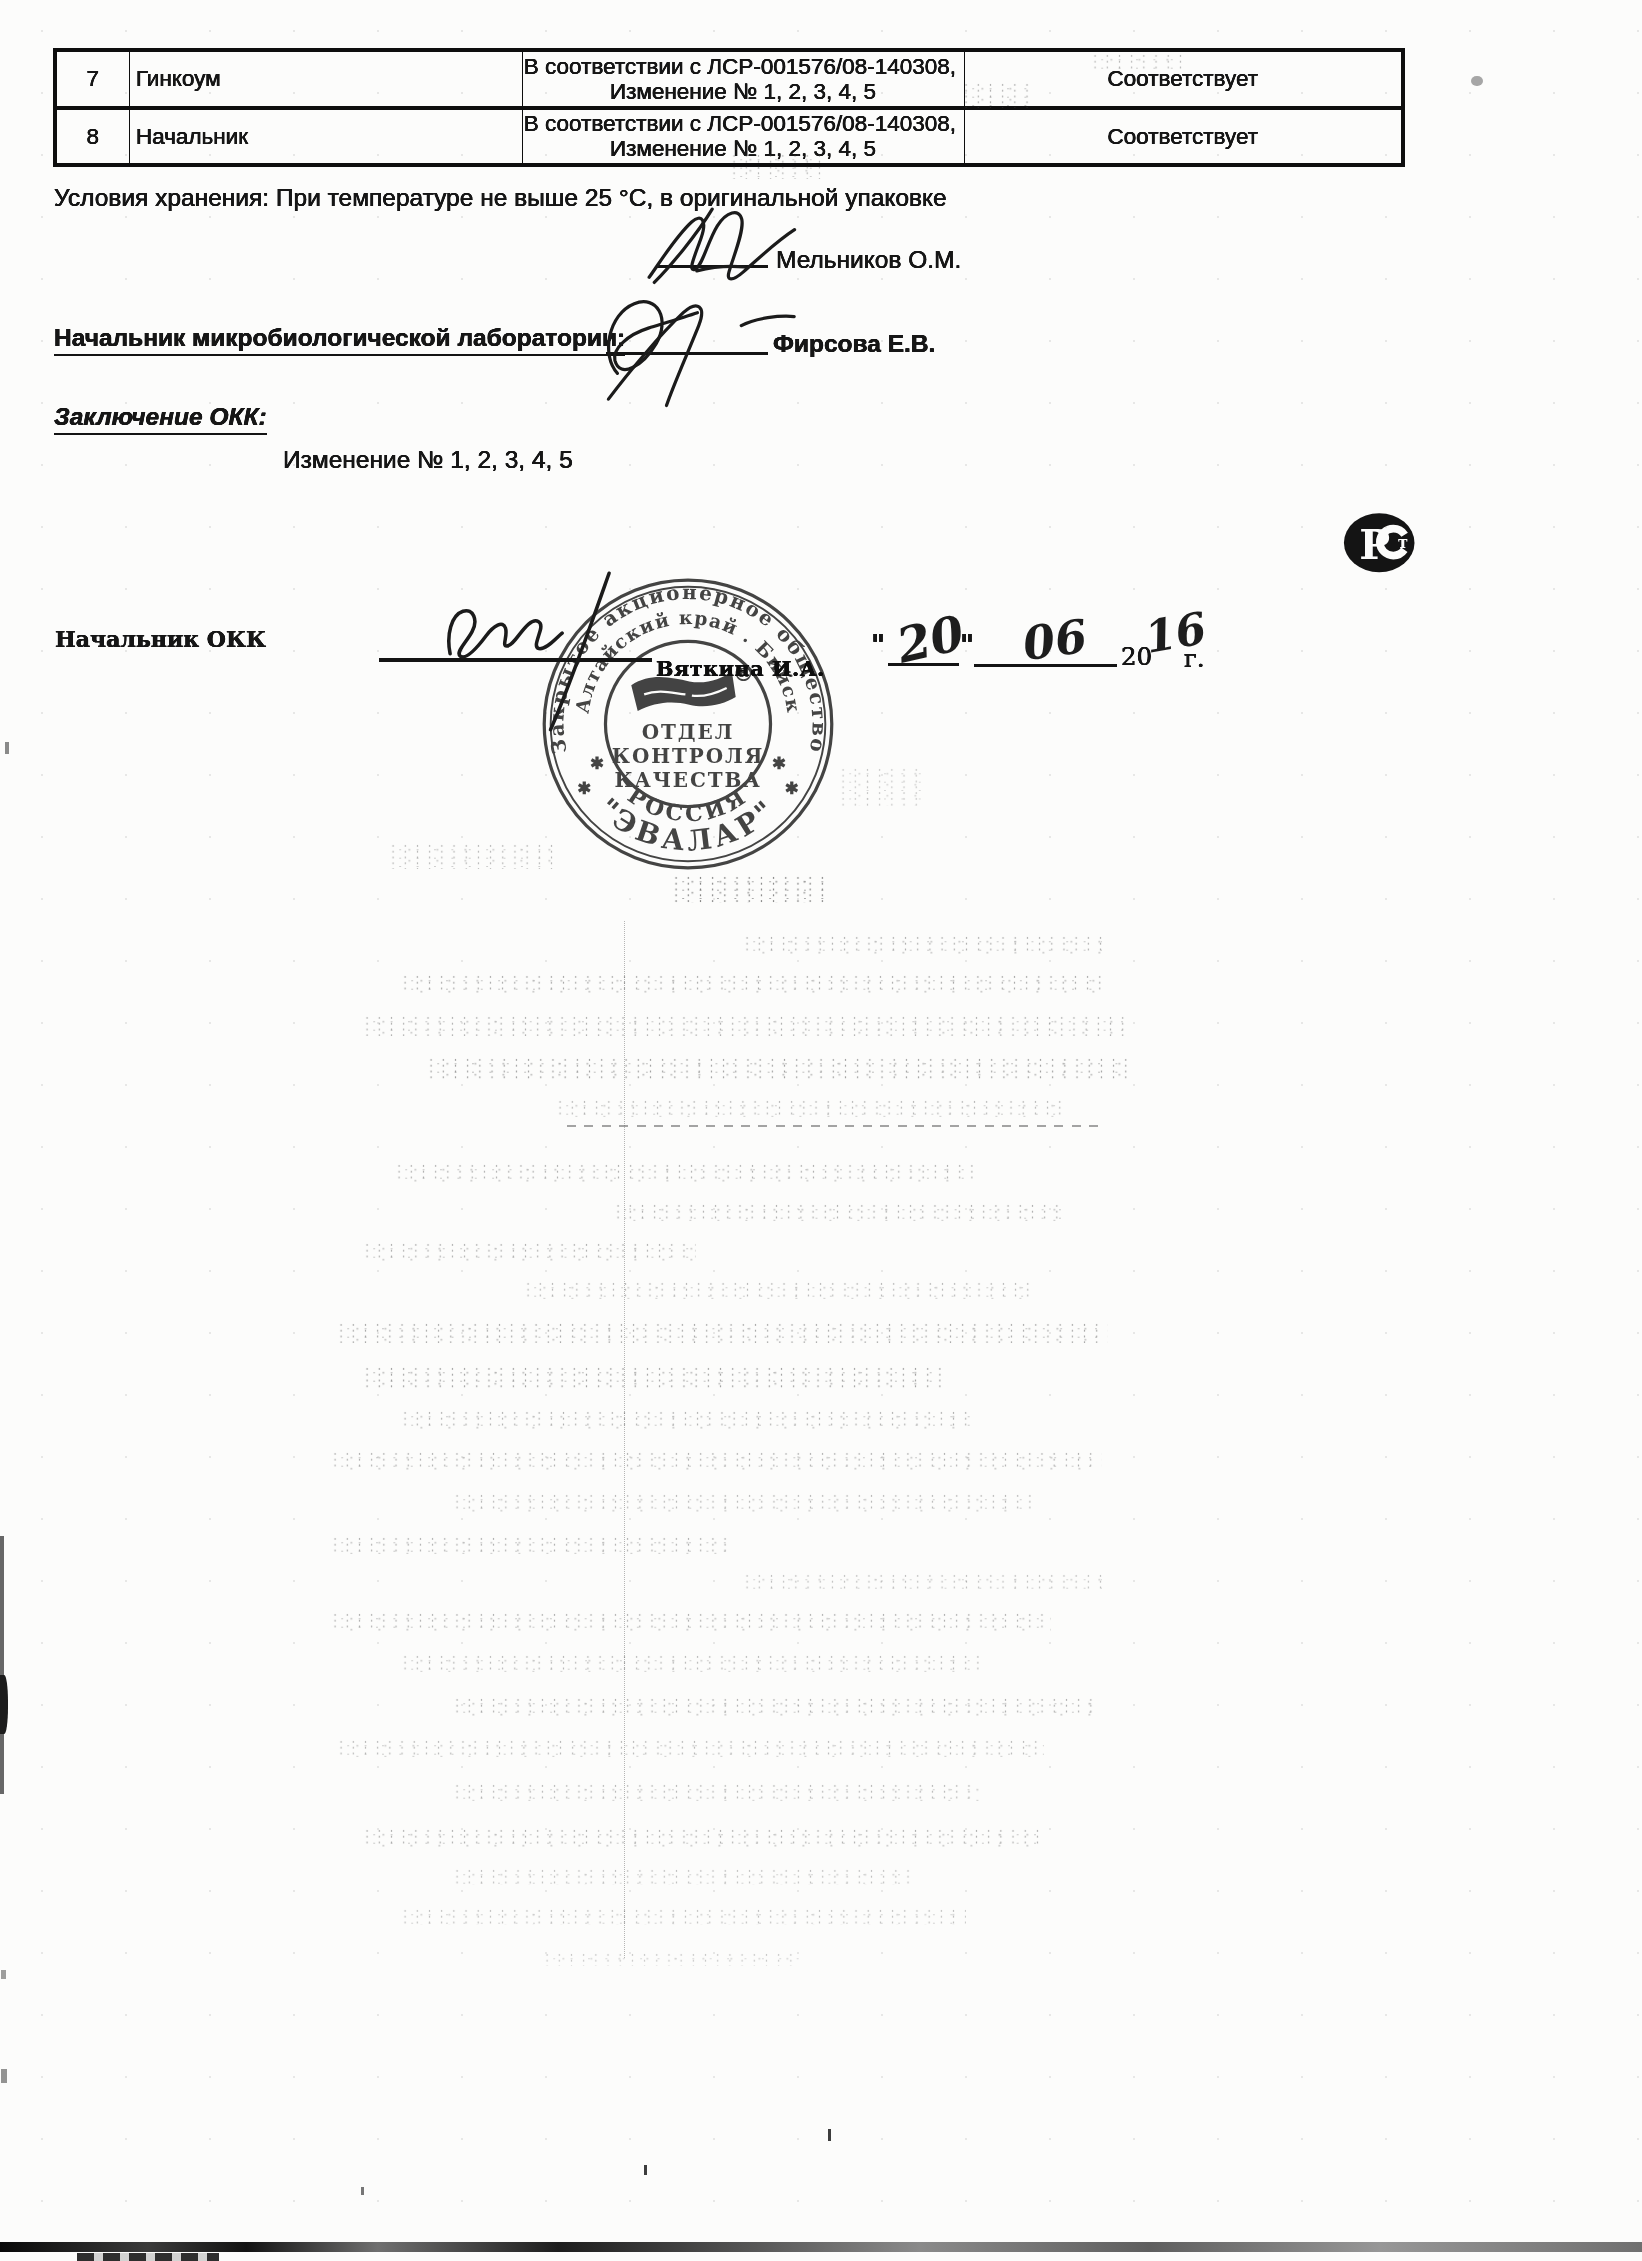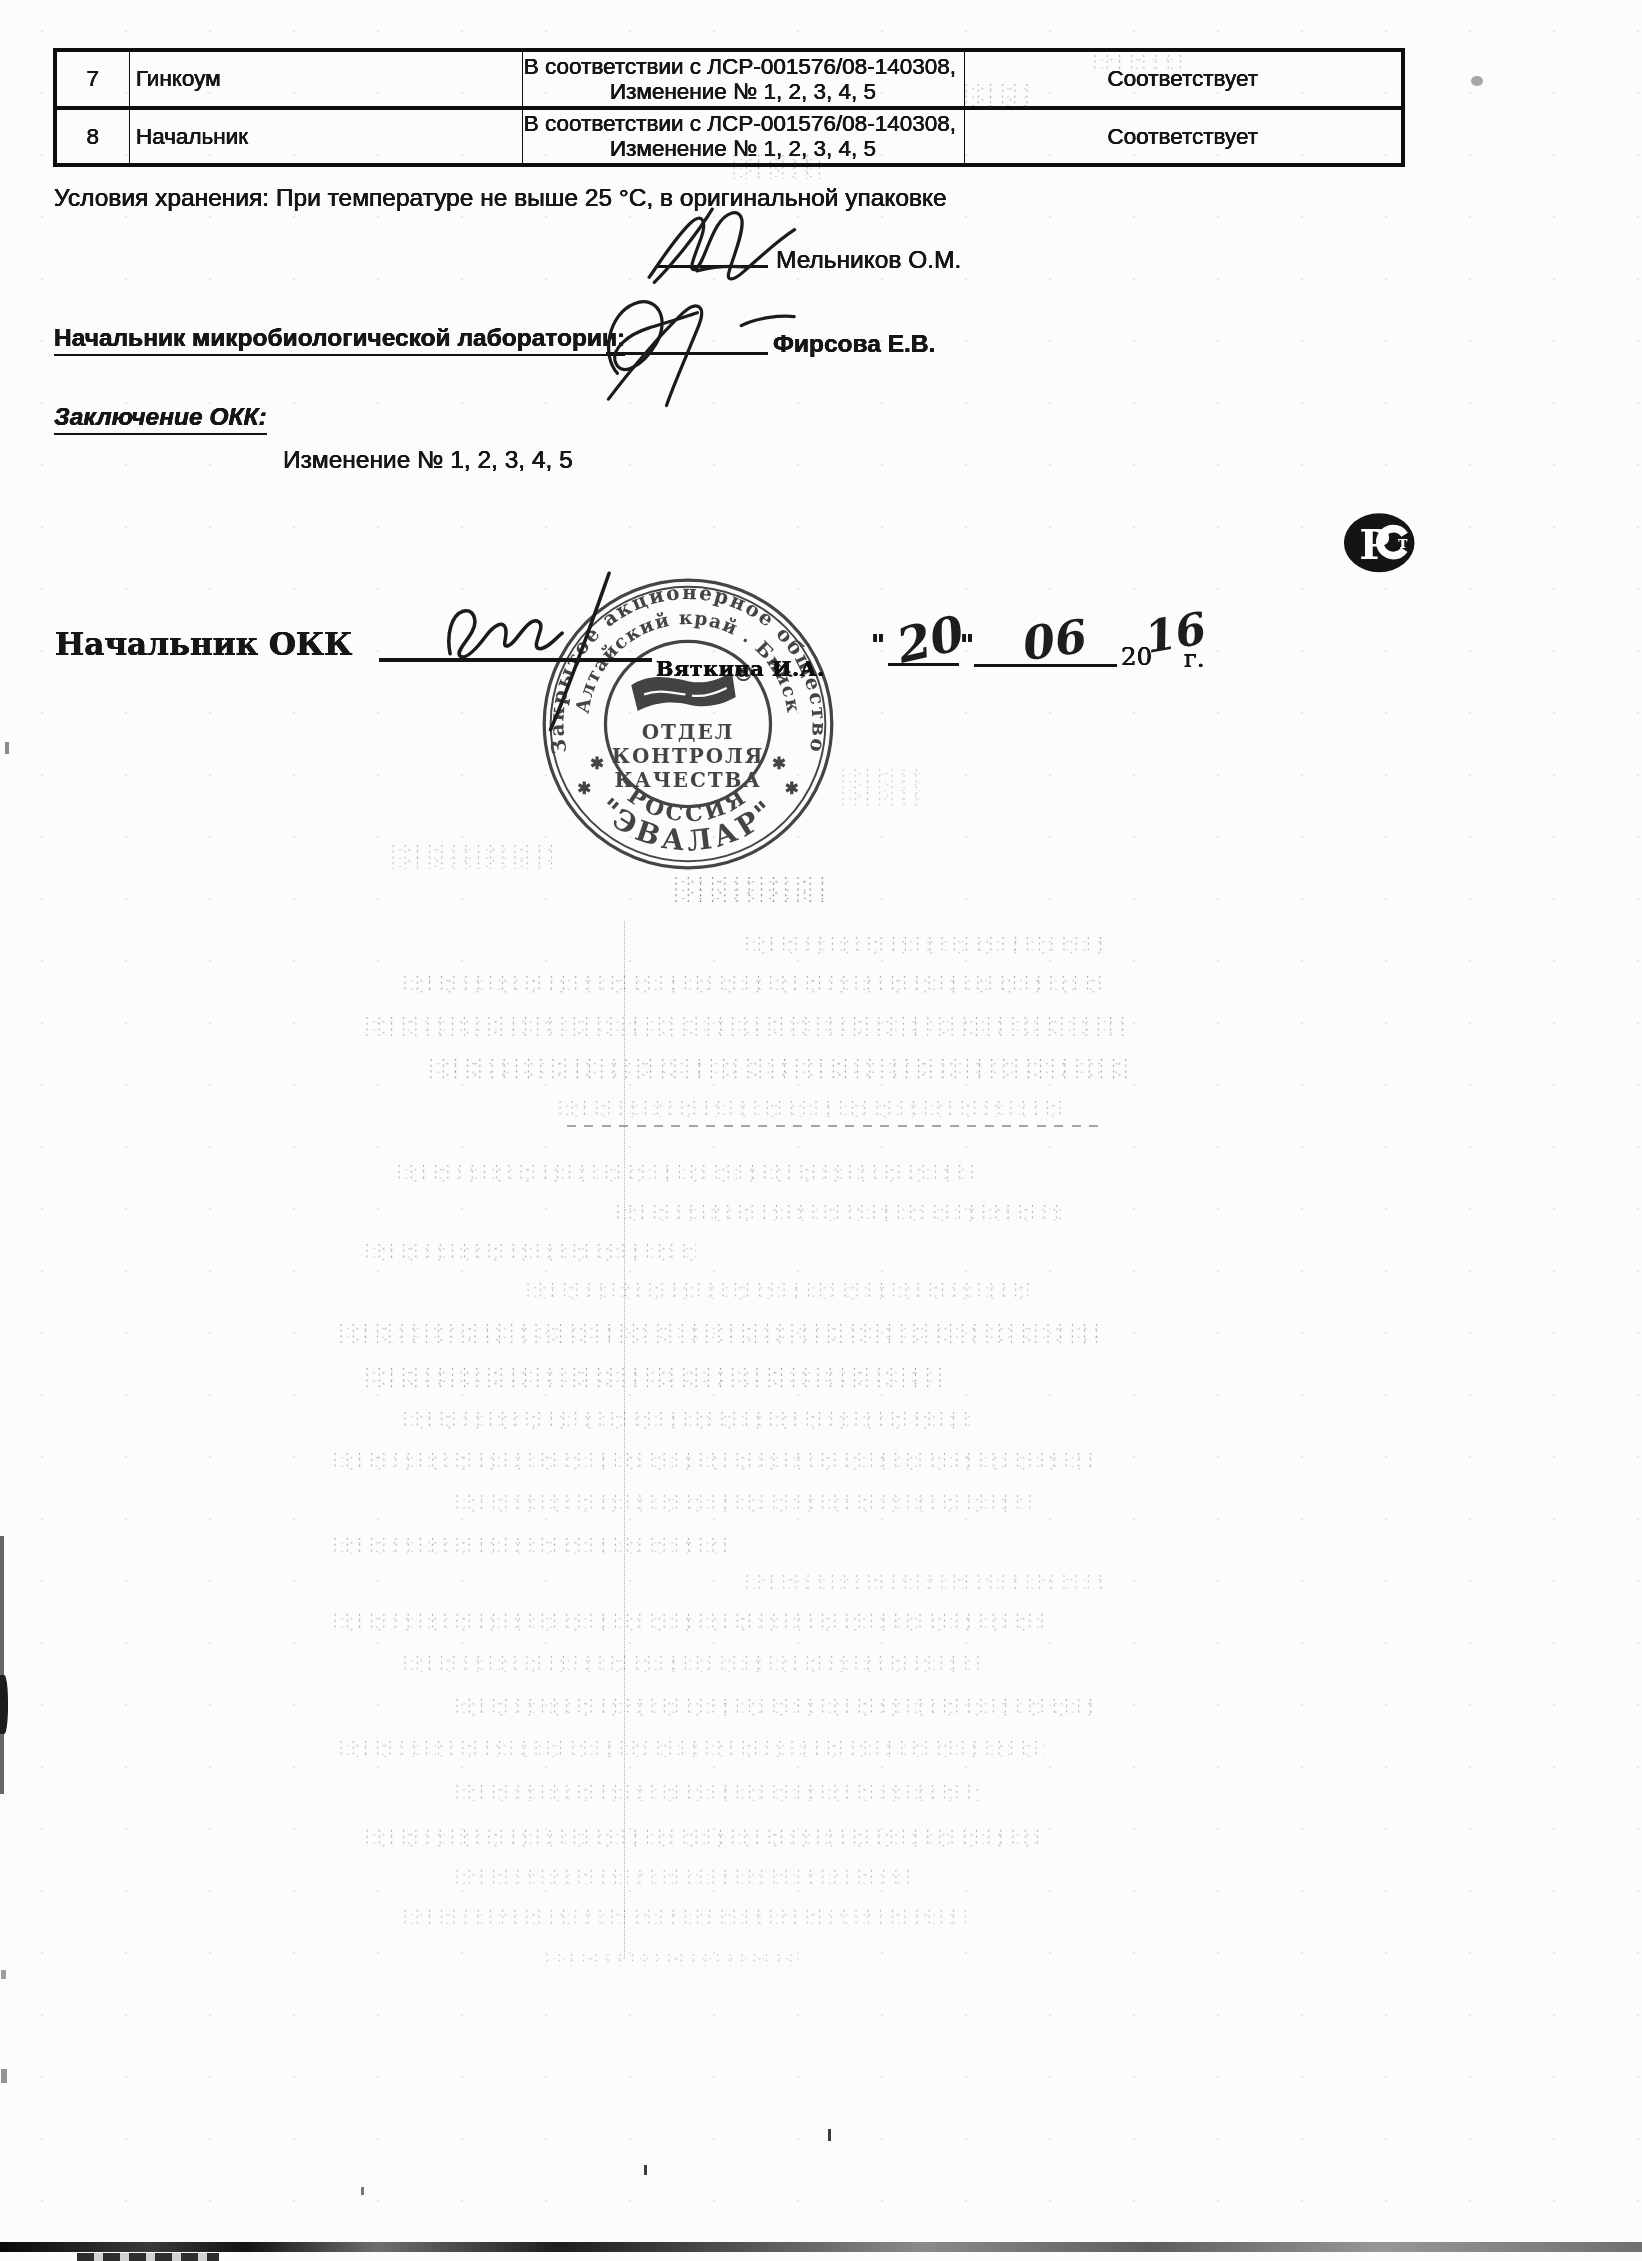--- a/index.html
+++ b/index.html
@@ -159,21 +159,21 @@
   </div>
   <div class="abs t sans38" style="left:283px;top:446px;">Изменение № 1, 2, 3, 4, 5</div>
 
   <svg class="abs" style="left:1341px;top:510px;" width="79" height="68" viewBox="0 0 122 106">
     <ellipse cx="59" cy="51" rx="55" ry="46" fill="#141414"></ellipse>
     <text x="28" y="77" font-family="DejaVu Serif, serif" font-weight="bold" font-size="64" fill="#fcfcfb">Р</text>
     <circle cx="81" cy="50" r="21" fill="none" stroke="#fcfcfb" stroke-width="12" stroke-dasharray="0 12.8 106.3 12.8"></circle>
     <text x="88" y="60" font-family="DejaVu Serif, serif" font-weight="bold" font-size="26" fill="#fcfcfb">т</text>
   </svg>
 
-  <div class="abs t serif bold" style="left:55px;top:626px;font-size:31px;">Начальник ОКК</div>
+  <div class="abs t serif bold" style="left:55px;top:626px;font-size:22px;">Начальник ОКК</div>
   <div class="sig-line" style="left:379px;top:658px;width:273px;height:3.9px;z-index:6;"></div>
 
   <svg class="abs" style="left:387px;top:557px;z-index:8;" width="309" height="187" viewBox="0 0 480 290">
     <g class="ink" stroke-width="5.5">
       <path d="M 98,150 C 92,120 100,90 118,84 C 134,79 142,98 132,116 C 122,134 106,148 114,154 C 124,160 142,138 154,122 C 166,106 180,98 184,110 C 188,122 178,138 186,138 C 196,138 206,116 220,104 C 232,94 242,100 238,114 C 234,128 228,140 236,142 C 248,144 262,126 272,118"></path>
       <path d="M 345,25 C 322,90 282,205 254,268"></path>
     </g>
   </svg>
 
   <svg id="stamp" viewBox="0 0 456 456">

